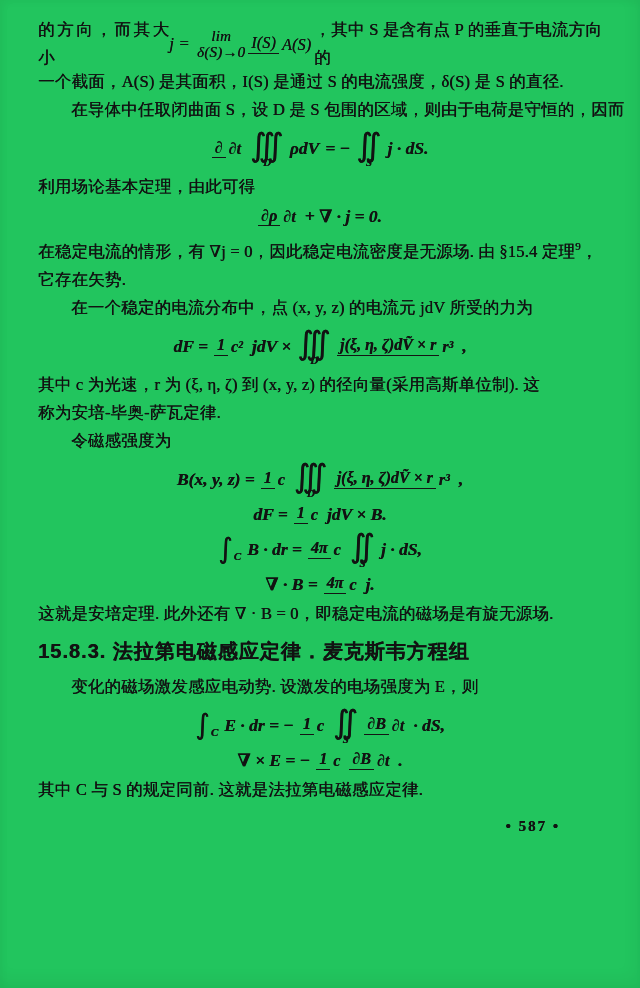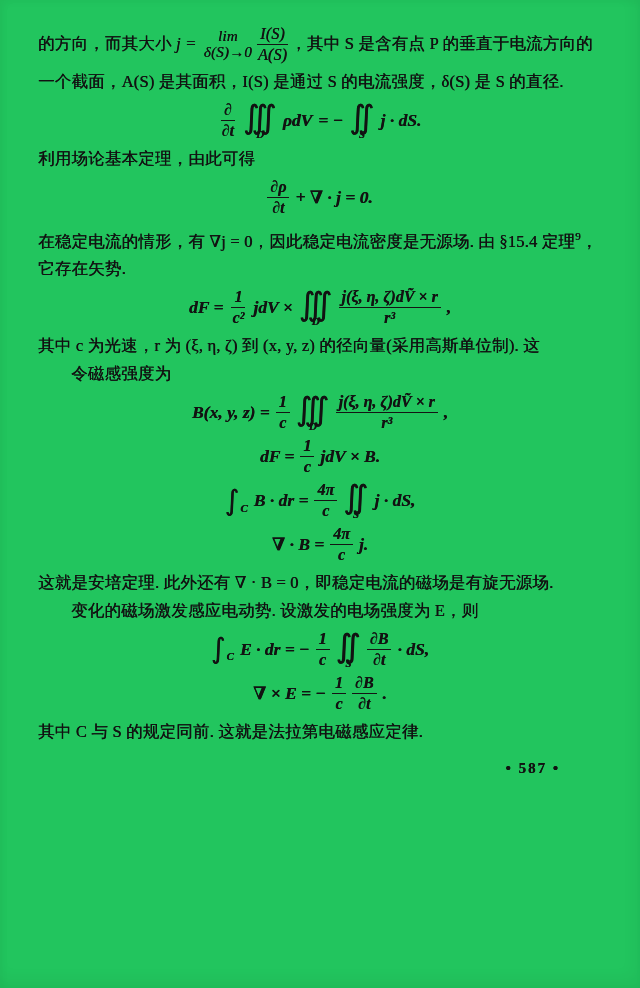--- a/index.html
+++ b/index.html
@@ -20,21 +20,21 @@
   .l1 { display:flex; align-items:center; height:48px; white-space:nowrap; }
   .ital { font-style:italic; }
 
   
   .fx {
     display:flex; justify-content:center; align-items:center; gap:6px;
     font-size:17.5px; font-style:italic; font-weight:600;
     margin:5px 0; text-shadow:0.3px 0 0 currentColor;
   }
   .mtext { white-space:pre; }
-  .frac { display:inline-flex; flex-direction:column; align-items:center; line-height:1.12; font-size:16px; vertical-align:middle; }
+  .frac { display:inline-flex; flex-direction:row; align-items:center; line-height:1.12; font-size:16px; vertical-align:middle; }
   .fr-top { display:block; padding:0 3px 1px; border-bottom:1.5px solid #141414; text-align:center; }
   .fr-bot { display:block; padding:1px 3px 0; text-align:right; }
   .iint { display:inline-flex; flex-direction:column; align-items:center; line-height:1; }
   .iint .sym { font-size:32px; font-style:normal; font-weight:400; font-family:"DejaVu Sans",sans-serif; }
   .iint .isub { font-size:11px; margin-top:-4px; font-style:italic; }
   .cint { display:inline-flex; align-items:flex-end; }
   .cint .sym { font-size:28px; font-style:normal; font-weight:400; font-family:"DejaVu Sans",sans-serif; line-height:1; }
   .cint .csub { font-size:11px; font-style:italic; margin-left:1px; margin-bottom:1px; }
   .limstack { display:inline-flex; flex-direction:column; align-items:center; line-height:1; margin:0 3px; }
   .lim-top { font-size:15px; font-style:italic; }
@@ -68,20 +68,21 @@
       <span class="lim-sub">δ(S)→0</span>
     </span>
     <span class="frac ital">
       <span class="fr-top">I(S)</span>
       <span class="fr-bot">A(S)</span>
     </span>
     <span class="run">，其中 S 是含有点 P 的垂直于电流方向的</span>
   </div>
   <div class="para">一个截面，A(S) 是其面积，I(S) 是通过 S 的电流强度，δ(S) 是 S 的直径.</div>
 
+  <div class="para indent">在导体中任取闭曲面 S，设 D 是 S 包围的区域，则由于电荷是守恒的，因而</div>
 
   <div class="fx">
     <span class="frac">
       <span class="fr-top">∂</span>
       <span class="fr-bot">∂t</span>
     </span>
     <span class="iint">
       <span class="sym">∭</span>
       <span class="isub">D</span>
     </span>
@@ -100,40 +101,42 @@
     <span class="frac">
       <span class="fr-top">∂ρ</span>
       <span class="fr-bot">∂t</span>
     </span>
     <span class="mtext">+ ∇ · j = 0.</span>
   </div>
 
   <div class="para"><span class="run">在稳定电流的情形，有 ∇j = 0，因此稳定电流密度是无源场. 由 §15.4 定理</span><sup class="ref">9</sup><span class="run">，</span></div>
   <div class="para">它存在矢势.</div>
 
+  <div class="para indent">在一个稳定的电流分布中，点 (x, y, z) 的电流元 jdV 所受的力为</div>
 
   <div class="fx">
     <span class="mtext">dF =</span>
     <span class="frac">
       <span class="fr-top">1</span>
       <span class="fr-bot">c²</span>
     </span>
     <span class="mtext">jdV ×</span>
     <span class="iint">
       <span class="sym">∭</span>
       <span class="isub">D</span>
     </span>
     <span class="frac">
       <span class="fr-top">j(ξ, η, ζ)dṼ × r</span>
       <span class="fr-bot">r³</span>
     </span>
     <span class="mtext">,</span>
   </div>
 
   <div class="para">其中 c 为光速，r 为 (ξ, η, ζ) 到 (x, y, z) 的径向量(采用高斯单位制). 这</div>
+  <div class="para">称为安培-毕奥-萨瓦定律.</div>
 
   <div class="para indent">令磁感强度为</div>
 
   <div class="fx">
     <span class="mtext">B(x, y, z) =</span>
     <span class="frac">
       <span class="fr-top">1</span>
       <span class="fr-bot">c</span>
     </span>
     <span class="iint">
@@ -179,20 +182,21 @@
     <span class="mtext">∇ · B =</span>
     <span class="frac">
       <span class="fr-top">4π</span>
       <span class="fr-bot">c</span>
     </span>
     <span class="mtext">j.</span>
   </div>
 
   <div class="para sp-s">这就是安培定理. 此外还有 ∇ · B = 0，即稳定电流的磁场是有旋无源场.</div>
 
+  <div class="heading">15.8.3. 法拉第电磁感应定律．麦克斯韦方程组</div>
 
   <div class="para indent">变化的磁场激发感应电动势. 设激发的电场强度为 E，则</div>
 
   <div class="fx">
     <span class="cint">
       <span class="sym">∫</span>
       <span class="csub">C</span>
     </span>
     <span class="mtext">E · dr = −</span>
     <span class="frac">

